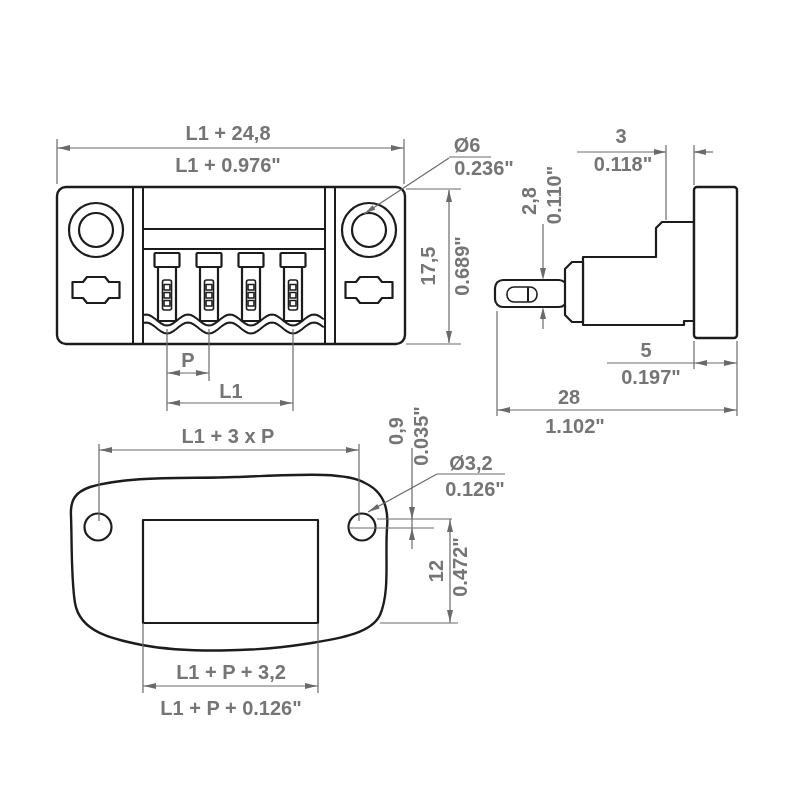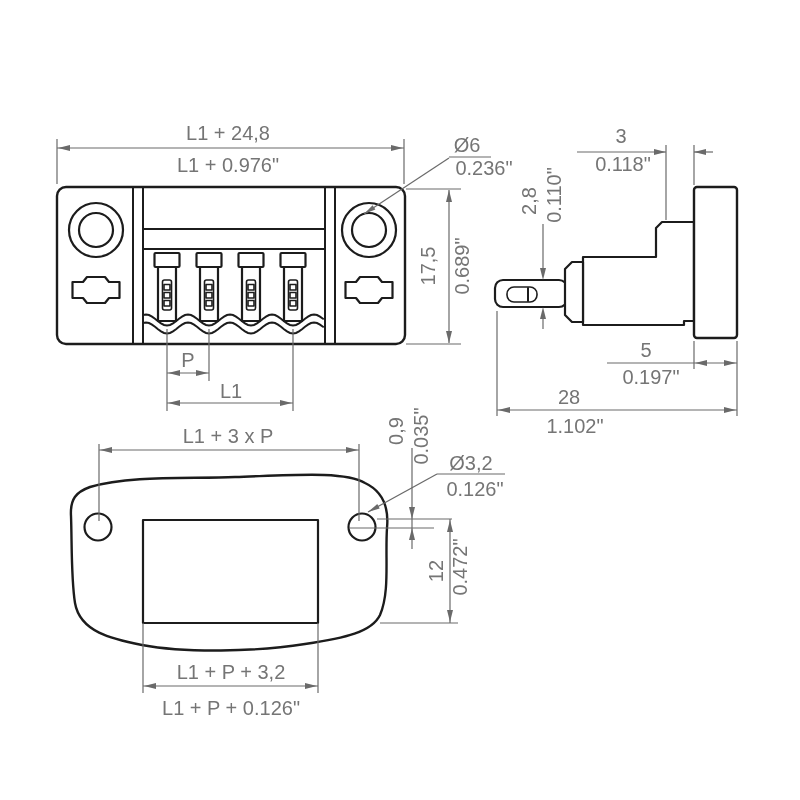--- a/index.html
+++ b/index.html
@@ -2,21 +2,21 @@
 <html style="--line: #1c1c1c; --dim: #6a6a6a; --dimtext: #757575; --bg: #ffffff;"><head>
 <meta charset="utf-8">
 <style>
   :root{
     --line:#1c1c1c;
     --dim:#6a6a6a;
     --dimtext:#757575;
     --bg:#ffffff;
   }
   html,body{margin:0;padding:0;background:var(--bg);}
-  .stage{width:800px;height:716px;position:relative;background:var(--bg);overflow:hidden;}
+  .stage{width:800px;height:716px;position:relative;background:var(--bg);overflow:hidden;font-weight:bold;}
   svg{display:block;}
   .part{stroke:var(--line);stroke-width:2.2;fill:#ffffff;stroke-linejoin:round;stroke-linecap:round;}
   .part-thick{stroke:var(--line);stroke-width:2.4;fill:#ffffff;stroke-linejoin:round;}
   .part-line{stroke:var(--line);stroke-width:2;fill:none;stroke-linecap:round;}
   .part-fine{stroke:var(--line);stroke-width:1.6;fill:#ffffff;stroke-linejoin:round;}
   .dimline{stroke:var(--dim);stroke-width:1.2;fill:none;stroke-linecap:butt;}
   .dimarrow{fill:var(--dim);stroke:none;}
   .dimtext{font-family:"Liberation Sans","DejaVu Sans",sans-serif;font-size:20px;fill:var(--dimtext);}
 </style>
 </head>

